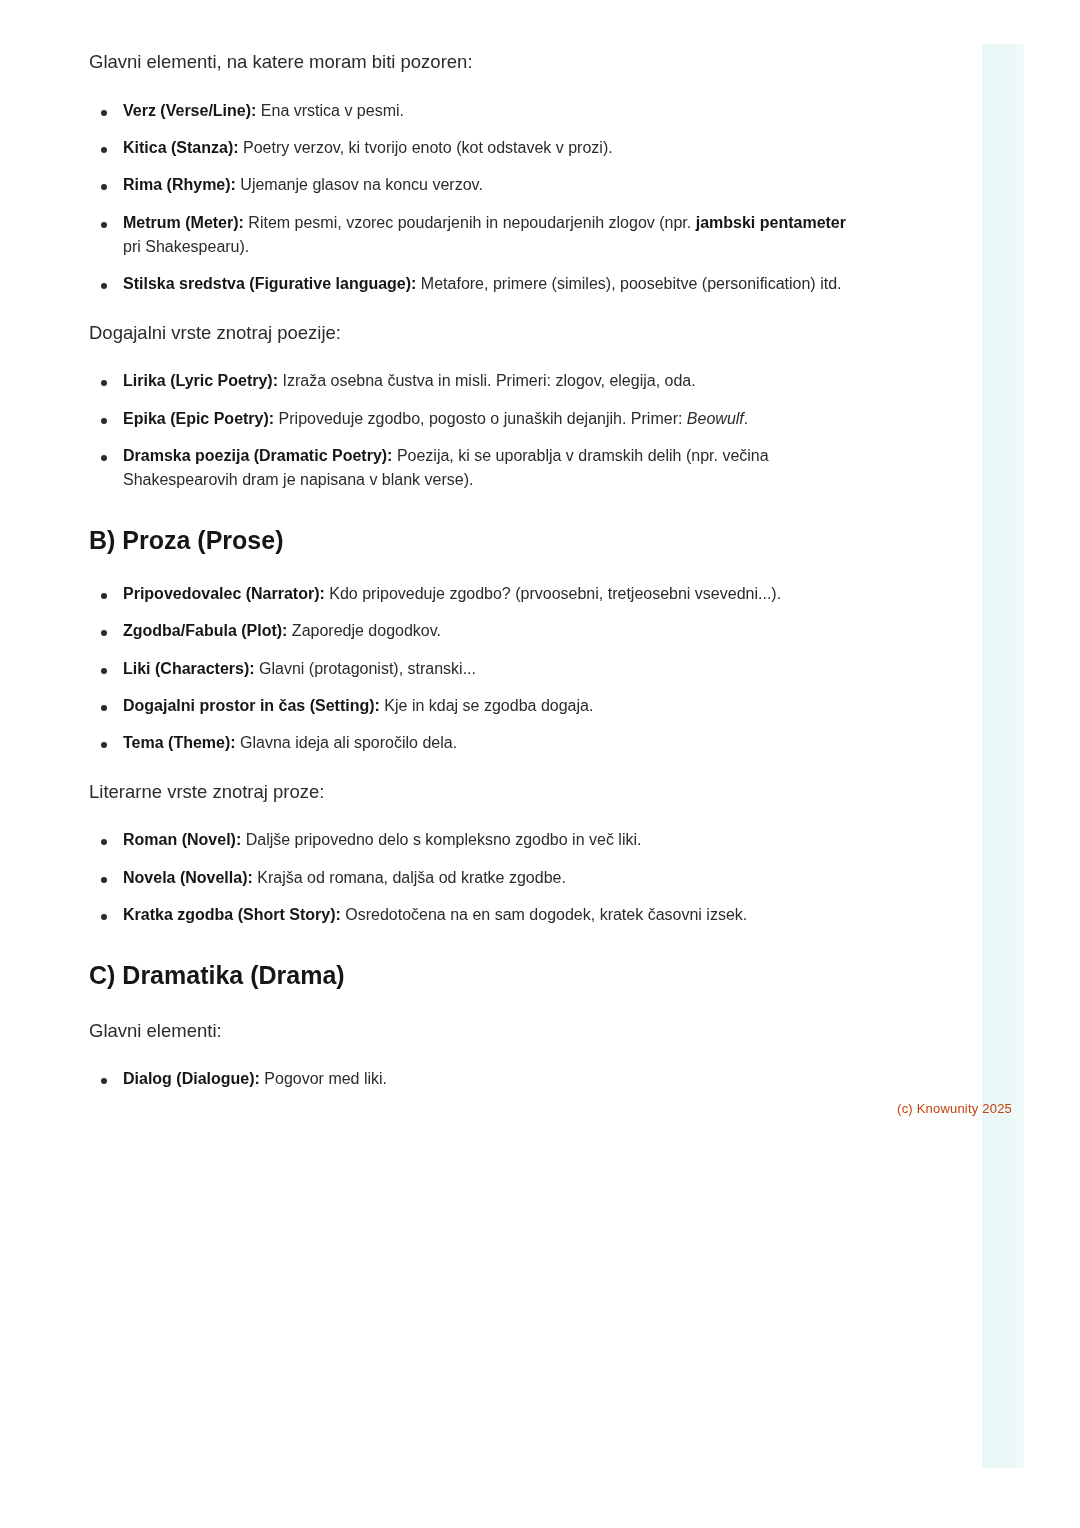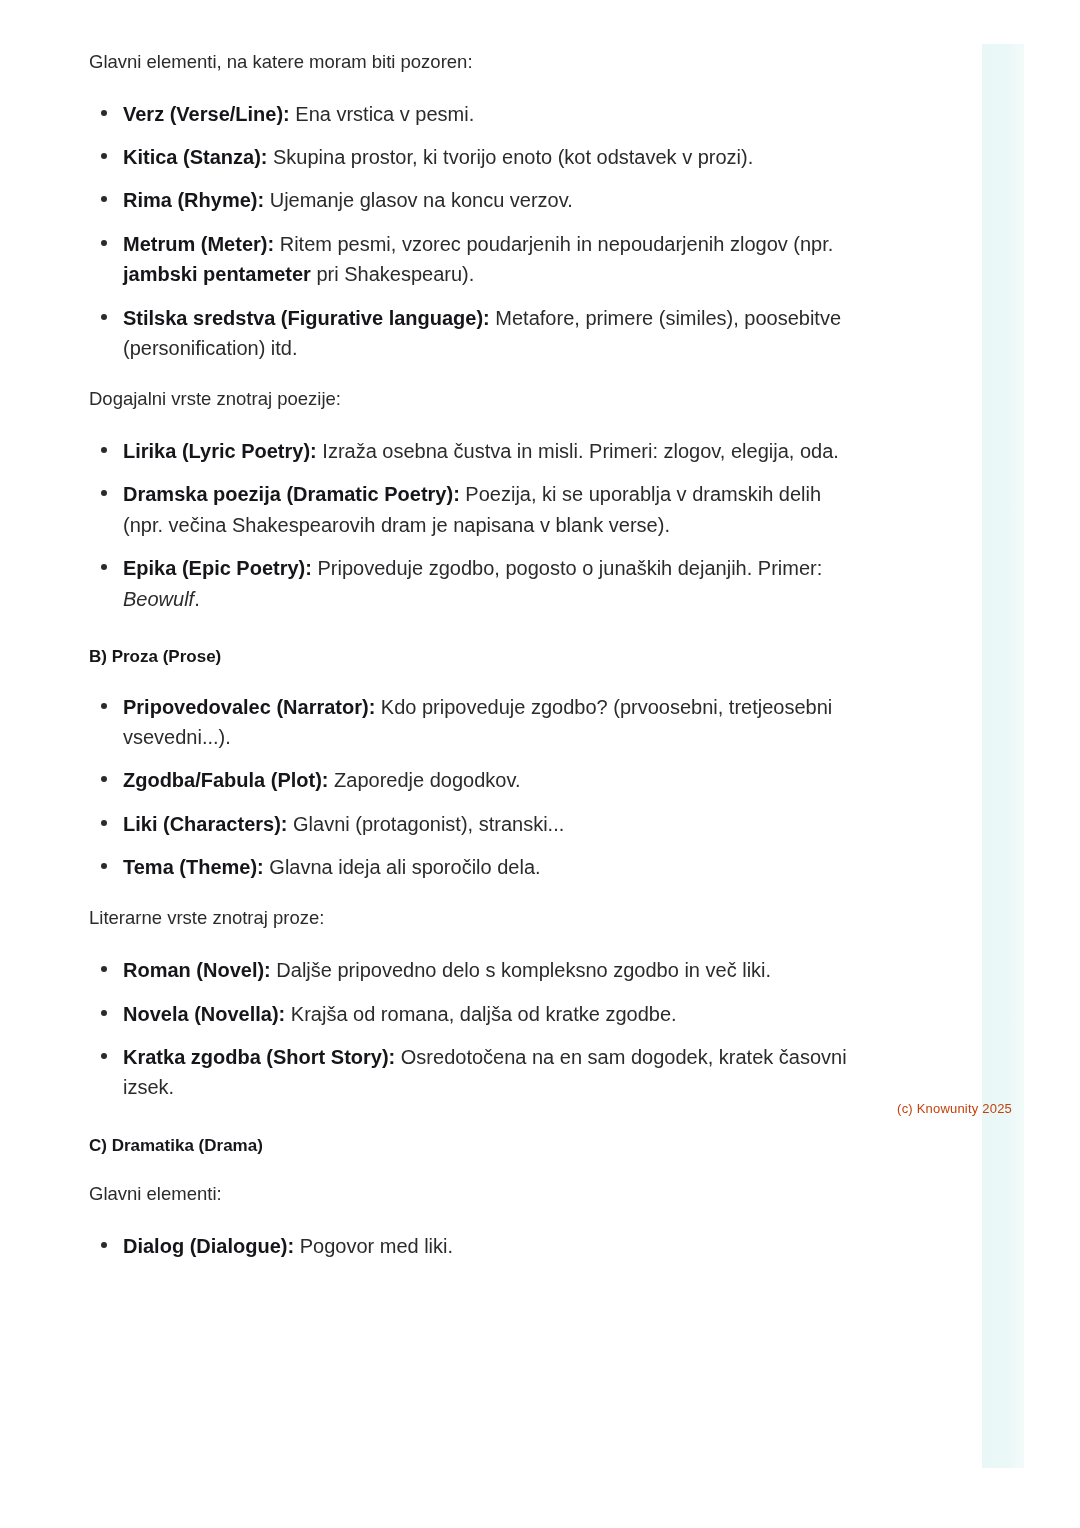--- a/index.html
+++ b/index.html
@@ -35,35 +35,35 @@
     top: 48px;
     width: 770px;
   }
   p.para {
     font-size: 18.5px;
     line-height: 1.55;
     color: #2b2b2d;
     margin: 0 0 22px 0;
   }
   h3.heading {
-    font-size: 17px;
+    font-size: 25px;
     line-height: 1.5;
     font-weight: bold;
     color: #16161a;
     margin: 30px 0 22px 0;
   }
   ul.bullets {
     list-style: none;
     margin: 0 0 22px 0;
     padding: 0;
   }
   ul.bullets li {
     position: relative;
     padding-left: 34px;
-    font-size: 20px;
+    font-size: 16px;
     line-height: 1.52;
     color: #2b2b2d;
     margin-bottom: 13px;
   }
   ul.bullets li:last-child {
     margin-bottom: 0;
   }
   ul.bullets li::before {
     content: "";
     position: absolute;
@@ -89,36 +89,37 @@
 <body>
 
 <div class="page">
 
   <div class="side-band"></div>
 
   <div class="content" id="content-root">
       <p class="para">Glavni elementi, na katere moram biti pozoren:</p>
       <ul class="bullets">
         <li><span class="b">Verz (Verse/Line):</span><span> Ena vrstica v pesmi.</span></li>
-        <li><span class="b">Kitica (Stanza):</span><span> Skupina prostor, ki tvorijo enoto (kot odstavek v prozi).</span></li>
+        <li><span class="b">Kitica (Stanza):</span><span> Poetry verzov, ki tvorijo enoto (kot odstavek v prozi).</span></li>
         <li><span class="b">Rima (Rhyme):</span><span> Ujemanje glasov na koncu verzov.</span></li>
         <li><span class="b">Metrum (Meter):</span><span> Ritem pesmi, vzorec poudarjenih in nepoudarjenih zlogov (npr. </span><span class="b">jambski pentameter</span><span> pri Shakespearu).</span></li>
         <li><span class="b">Stilska sredstva (Figurative language):</span><span> Metafore, primere (similes), poosebitve (personification) itd.</span></li>
       </ul>
       <p class="para">Dogajalni vrste znotraj poezije:</p>
       <ul class="bullets">
         <li><span class="b">Lirika (Lyric Poetry):</span><span> Izraža osebna čustva in misli. Primeri: zlogov, elegija, oda.</span></li>
+        <li><span class="b">Epika (Epic Poetry):</span><span> Pripoveduje zgodbo, pogosto o junaških dejanjih. Primer: </span><span class="i">Beowulf</span><span>.</span></li>
         <li><span class="b">Dramska poezija (Dramatic Poetry):</span><span> Poezija, ki se uporablja v dramskih delih (npr. večina Shakespearovih dram je napisana v blank verse).</span></li>
-        <li><span class="b">Epika (Epic Poetry):</span><span> Pripoveduje zgodbo, pogosto o junaških dejanjih. Primer: </span><span class="i">Beowulf</span><span>.</span></li>
       </ul>
       <h3 class="heading">B) Proza (Prose)</h3>
       <ul class="bullets">
         <li><span class="b">Pripovedovalec (Narrator):</span><span> Kdo pripoveduje zgodbo? (prvoosebni, tretjeosebni vsevedni...).</span></li>
         <li><span class="b">Zgodba/Fabula (Plot):</span><span> Zaporedje dogodkov.</span></li>
         <li><span class="b">Liki (Characters):</span><span> Glavni (protagonist), stranski...</span></li>
+        <li><span class="b">Dogajalni prostor in čas (Setting):</span><span> Kje in kdaj se zgodba dogaja.</span></li>
         <li><span class="b">Tema (Theme):</span><span> Glavna ideja ali sporočilo dela.</span></li>
       </ul>
       <p class="para">Literarne vrste znotraj proze:</p>
       <ul class="bullets">
         <li><span class="b">Roman (Novel):</span><span> Daljše pripovedno delo s kompleksno zgodbo in več liki.</span></li>
         <li><span class="b">Novela (Novella):</span><span> Krajša od romana, daljša od kratke zgodbe.</span></li>
         <li><span class="b">Kratka zgodba (Short Story):</span><span> Osredotočena na en sam dogodek, kratek časovni izsek.</span></li>
       </ul>
       <h3 class="heading">C) Dramatika (Drama)</h3>
       <p class="para">Glavni elementi:</p>

